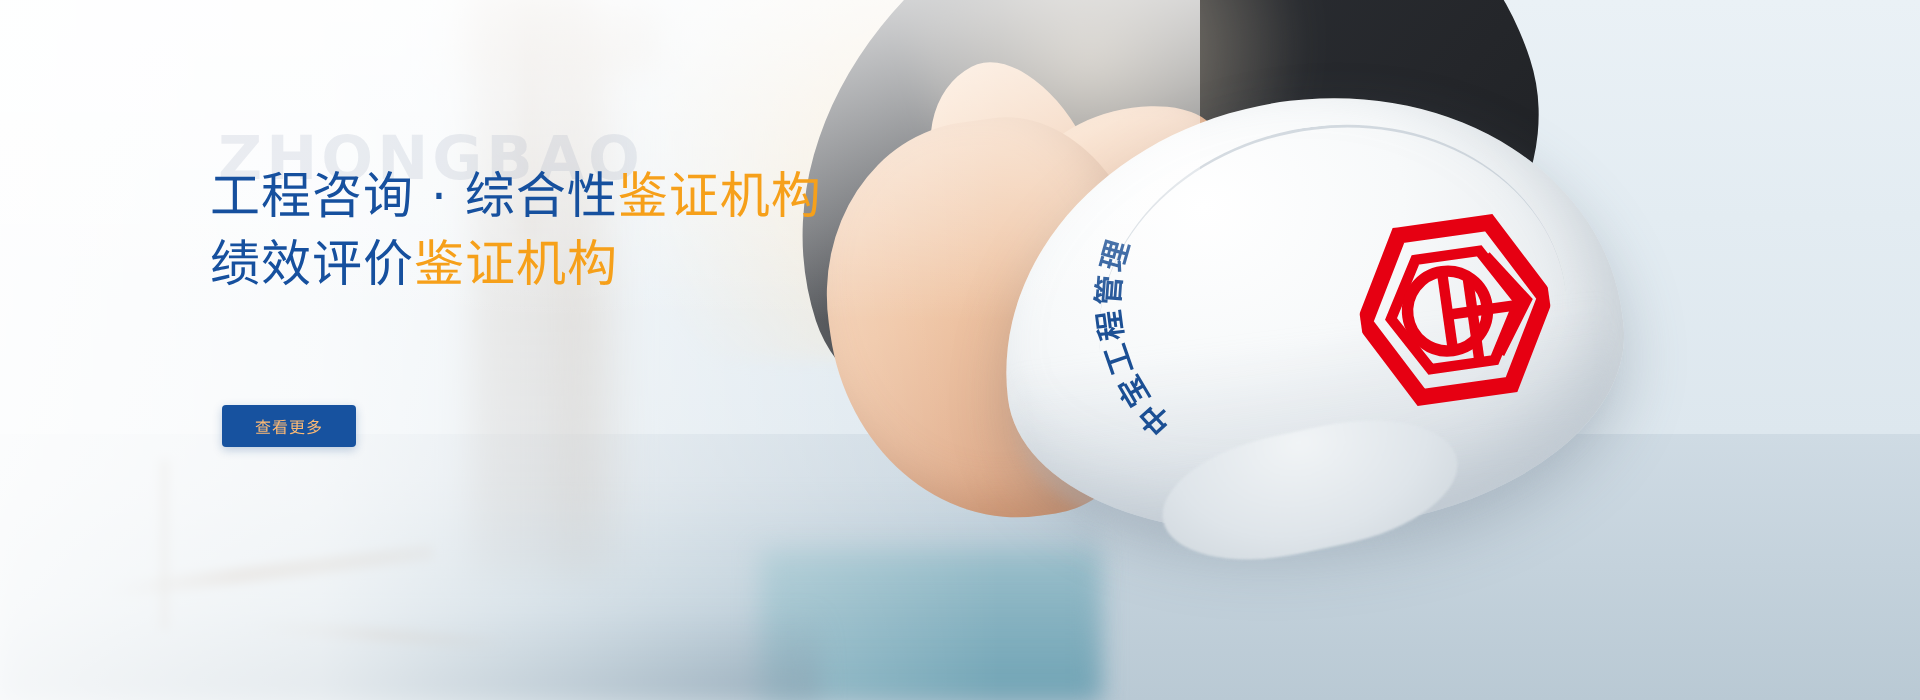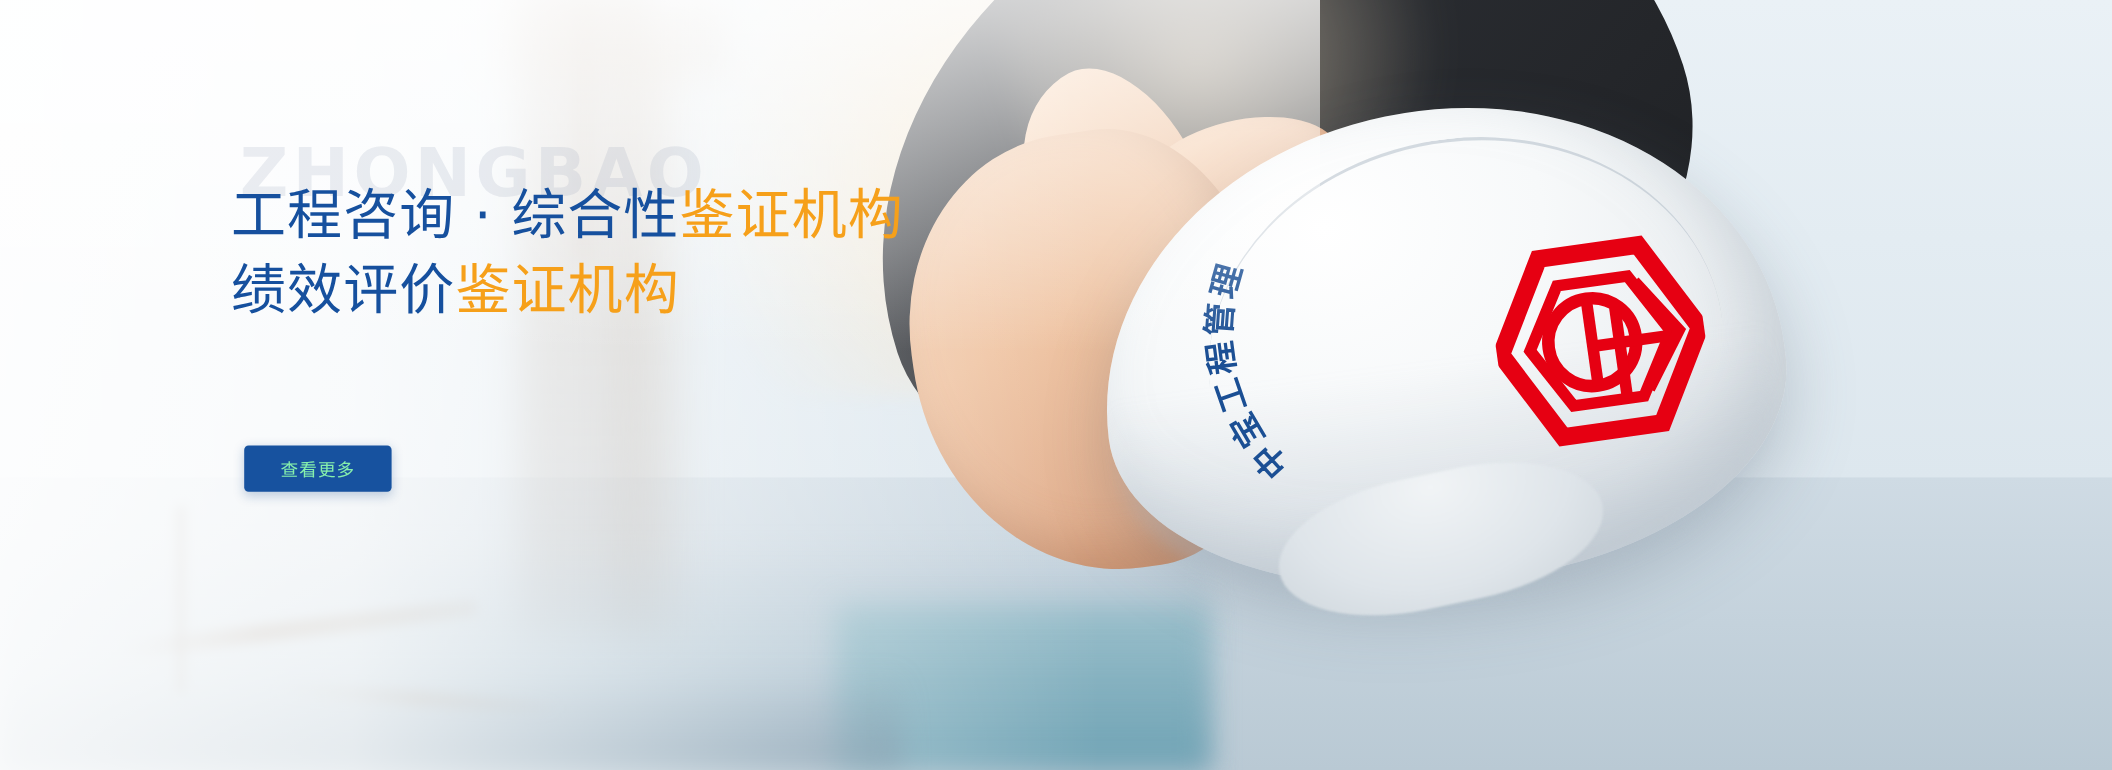--- a/index.html
+++ b/index.html
@@ -226,21 +226,21 @@
     font-size: 17px; line-height: 43px; color:#333a40;
     font-family:"DejaVu Sans","Liberation Sans",sans-serif;
     letter-spacing: .5px;
   }
   .desc span { display:block; }
 
   .cta {
     position:absolute; left: 12px; top: 405px;
     display:inline-flex; align-items:center; justify-content:center;
     width: 134px; height: 42px;
-    background:#17529f; color:#86efac;
+    background:#17529f; color:#fdba74;
     font-size: 16px; letter-spacing: 1px;
     border: none; border-radius: 4px; cursor: pointer;
     font-family:"DejaVu Sans","Liberation Sans",sans-serif;
     box-shadow: 0 3px 10px rgba(20,70,140,.25);
   }
 </style>
 </head>
 <body>
 
 <div class="banner">

